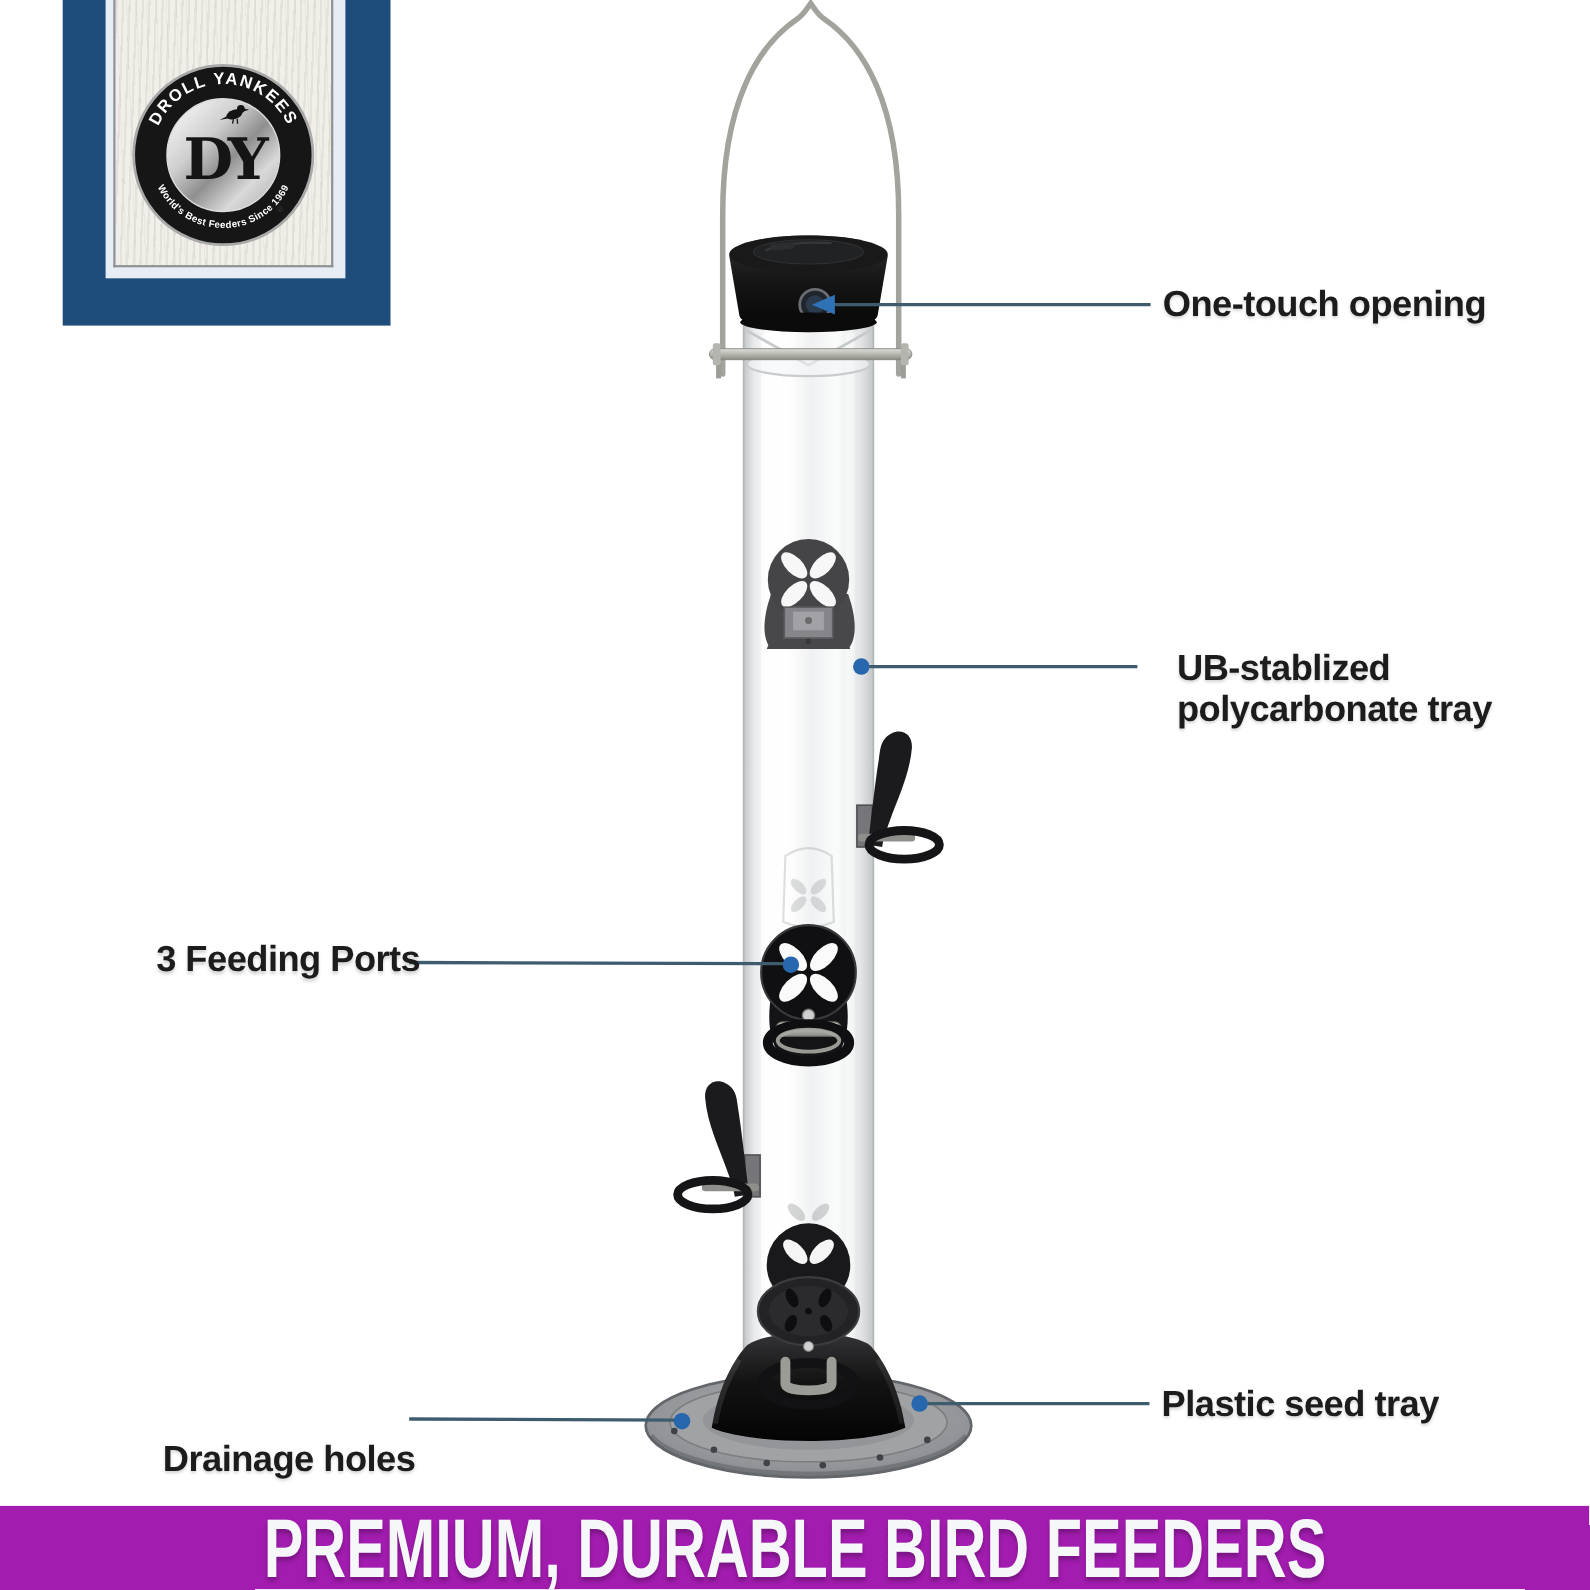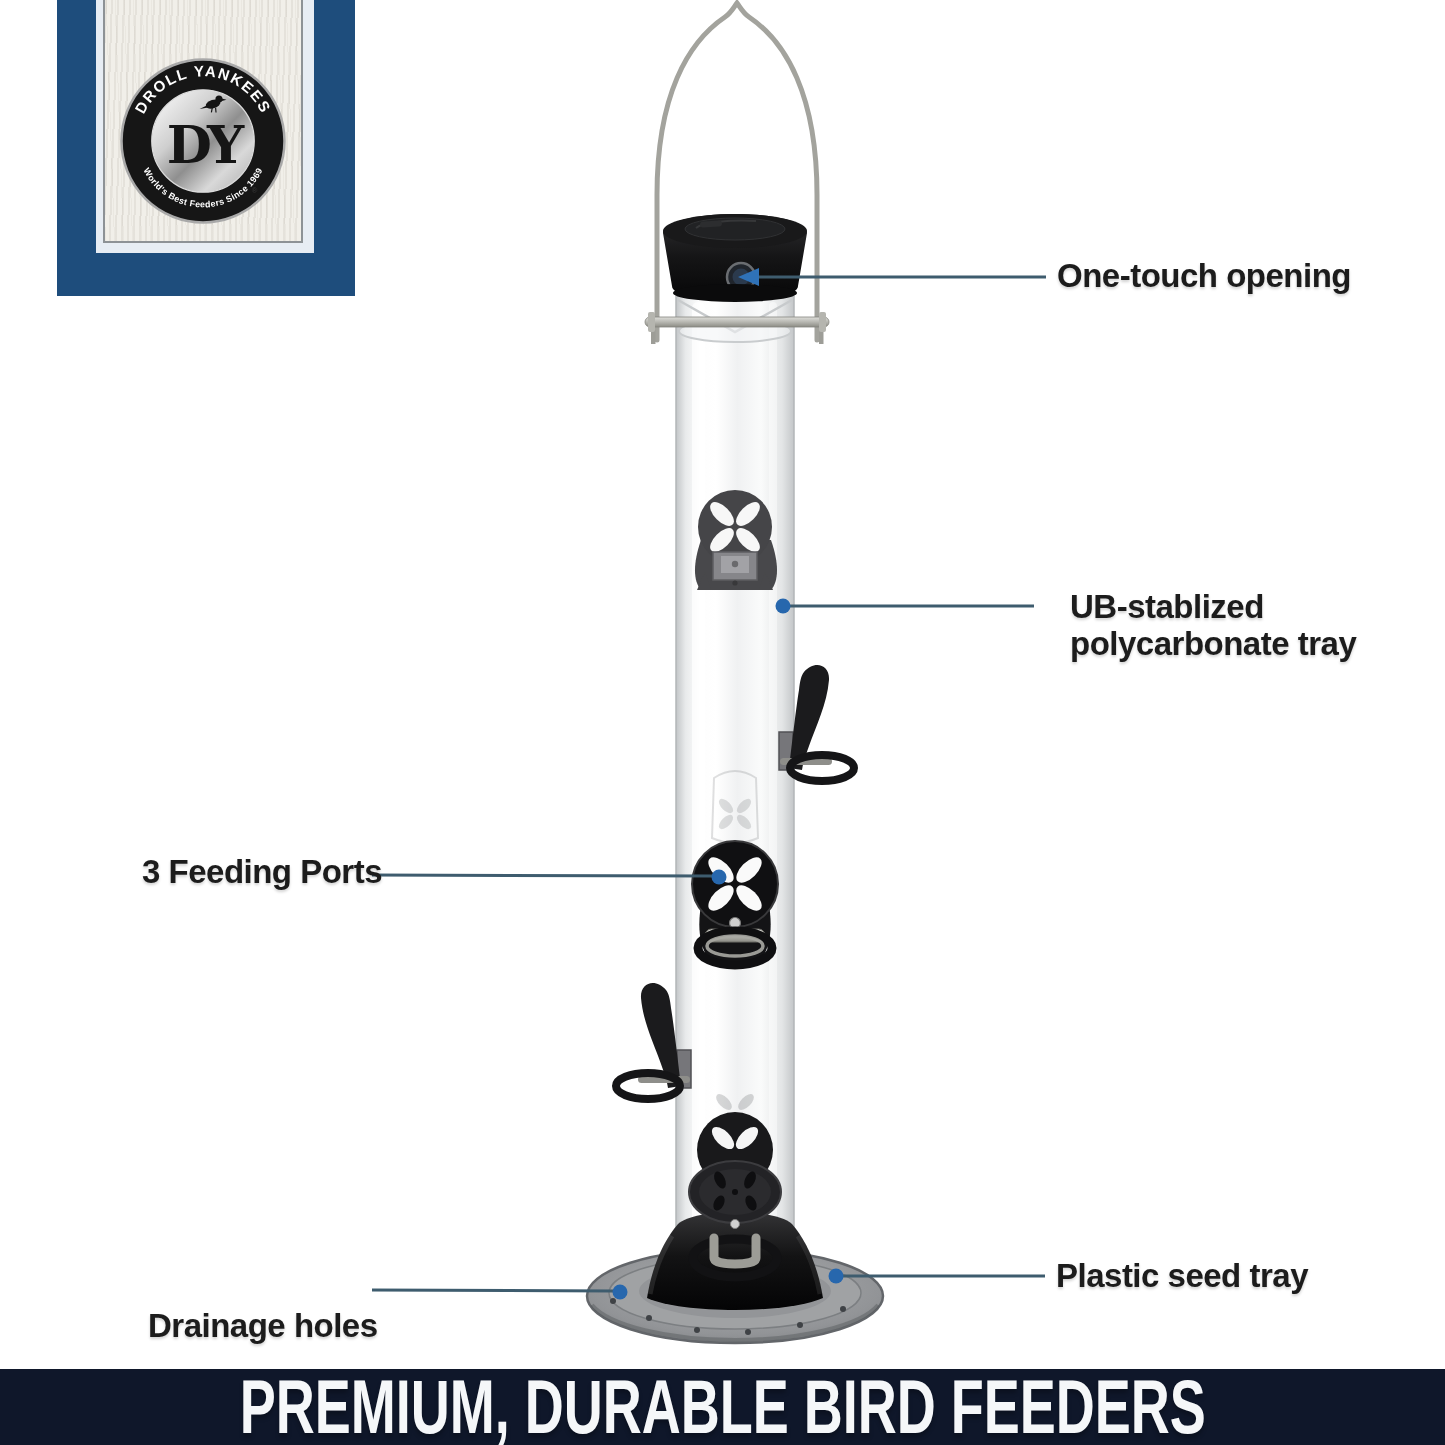--- a/index.html
+++ b/index.html
@@ -28,21 +28,21 @@
   }
   .label.two-line{line-height:37px;}
   .label.two-line span{display:block;}
   .lbl-one-touch{left:1057px;top:256px;}
   .lbl-tube{left:1042px;top:588px;margin-left:28px;}
   .lbl-ports{left:142px;top:852px;}
   .lbl-drain{left:148px;top:1270px;margin-top:36px;}
   .lbl-tray{left:1056px;top:1256px;}
   
   .banner{
-    position:absolute;left:0;top:1369px;width:1445px;height:76px;background:#0f172a;
+    position:absolute;left:0;top:1369px;width:1445px;height:76px;background:#a21caf;
     display:flex;align-items:center;justify-content:center;
   }
   .banner-title{
     color:#f5f7f9;font-weight:700;font-size:60px;letter-spacing:0px;white-space:nowrap;
     display:inline-block;transform:scale(0.9,1.26);transform-origin:center center;
     text-shadow:0 3px 4px rgba(0,0,0,.25);
   }
 </style>
 </head>
 <body>

